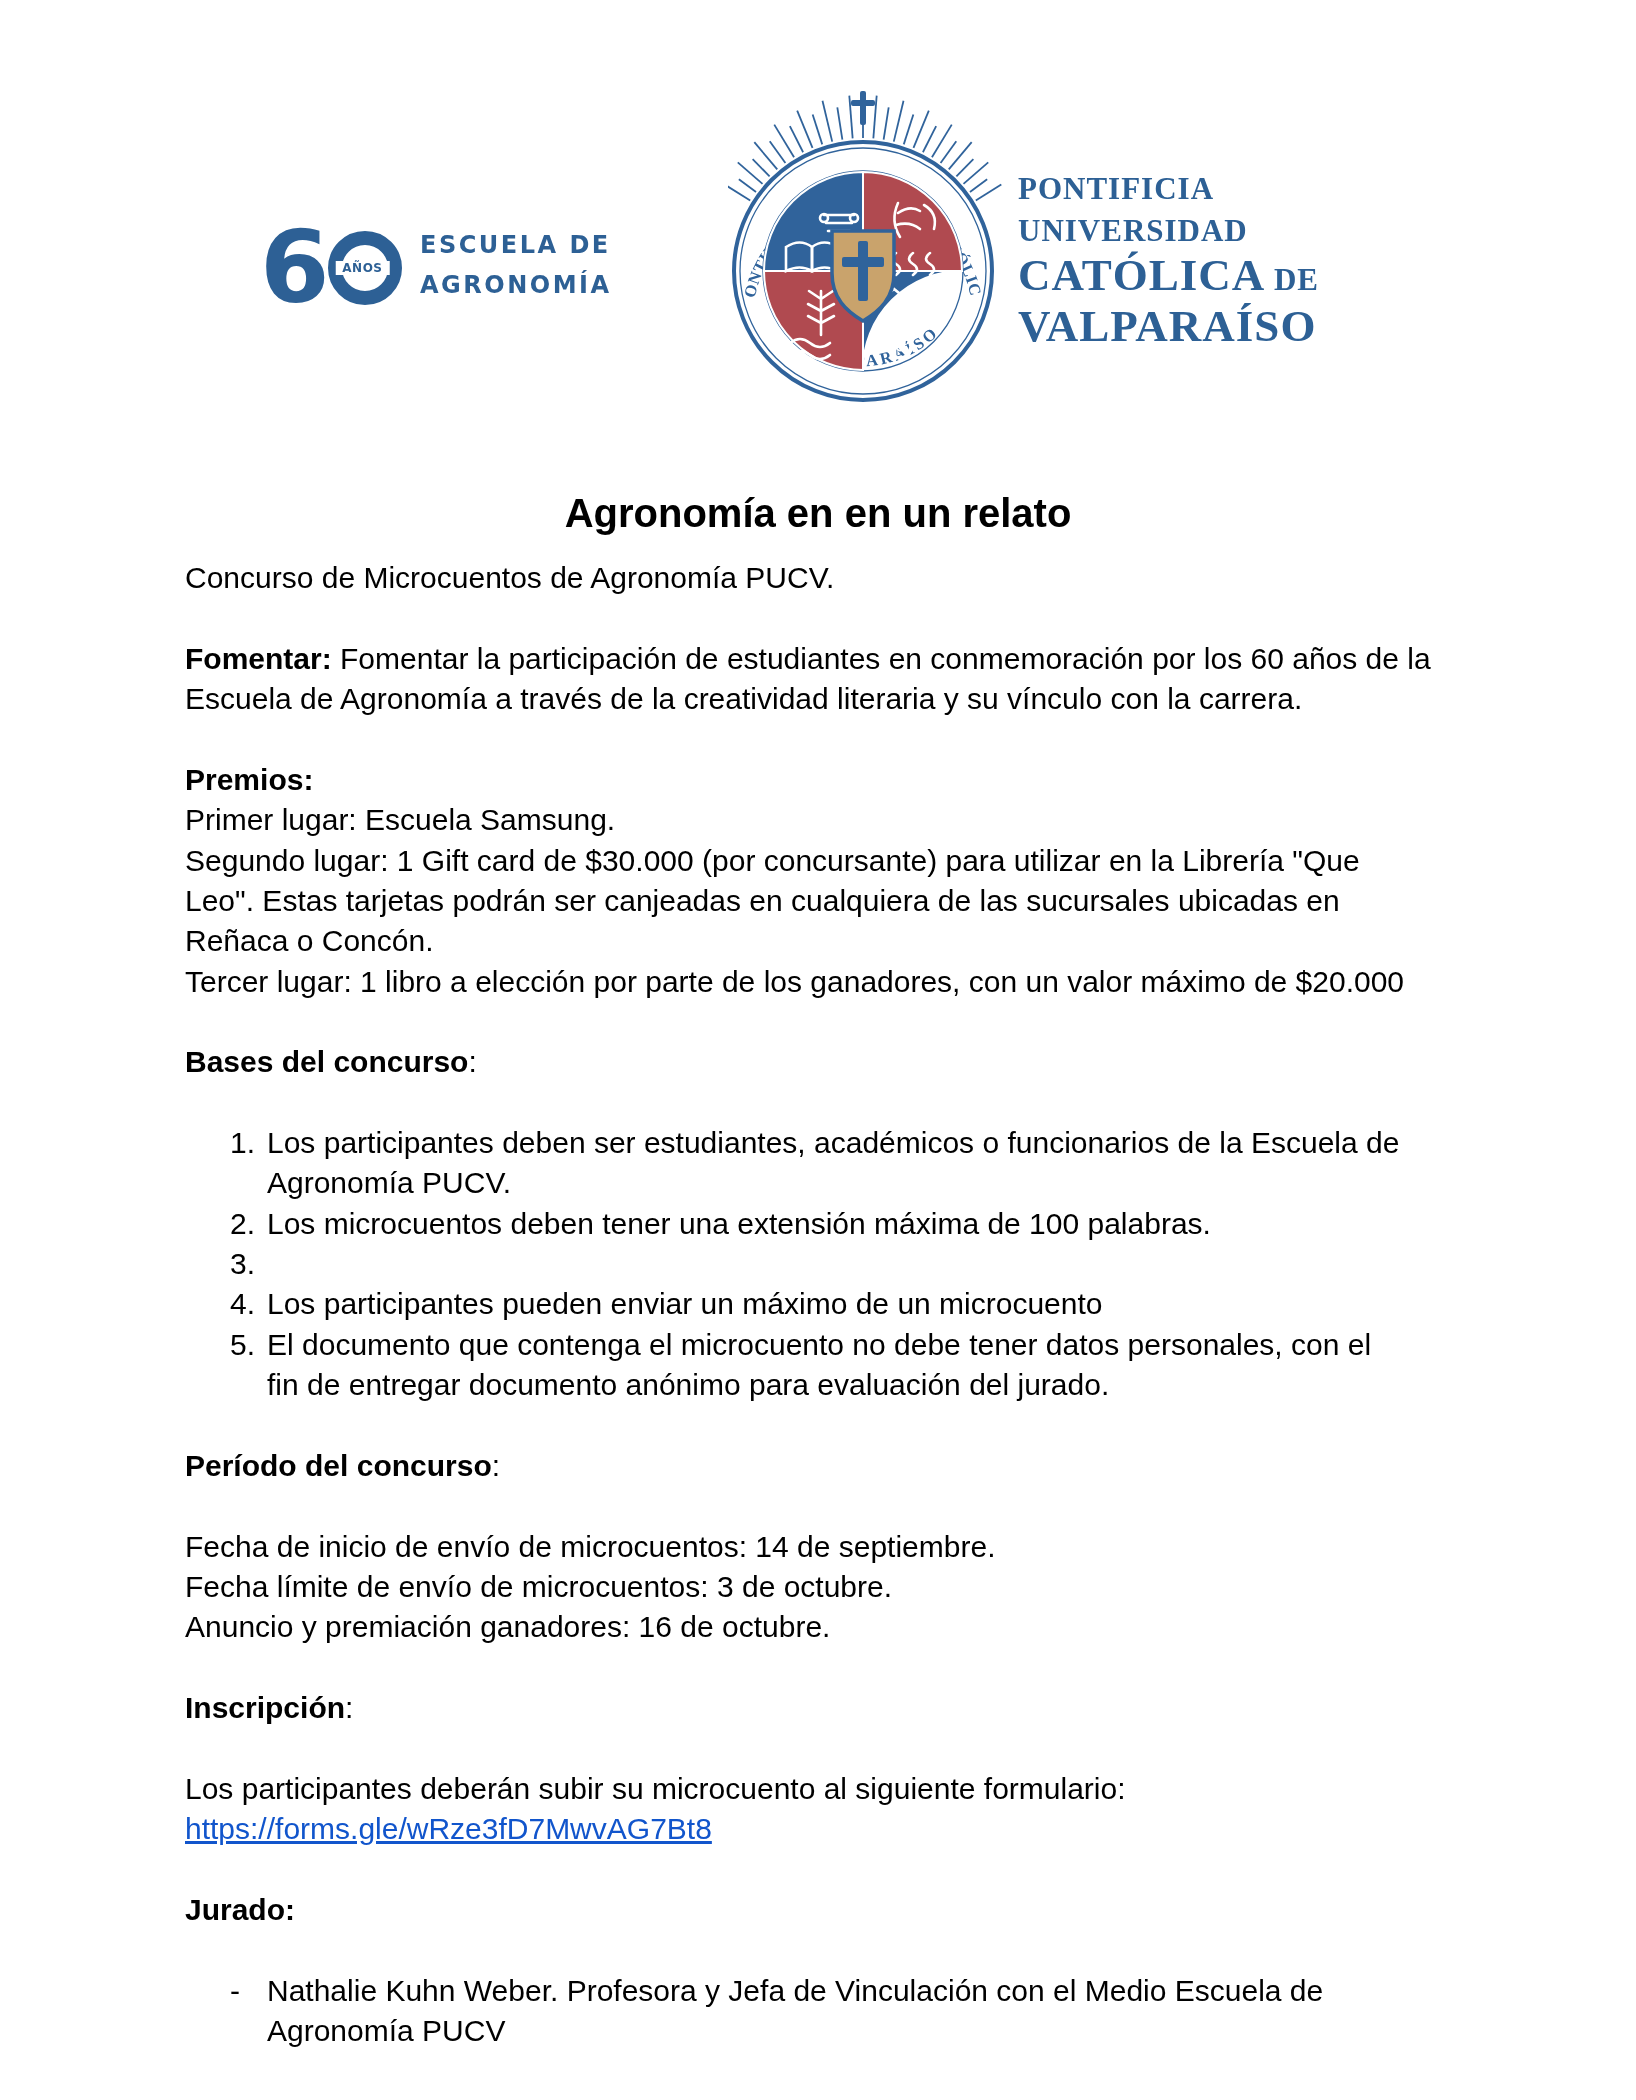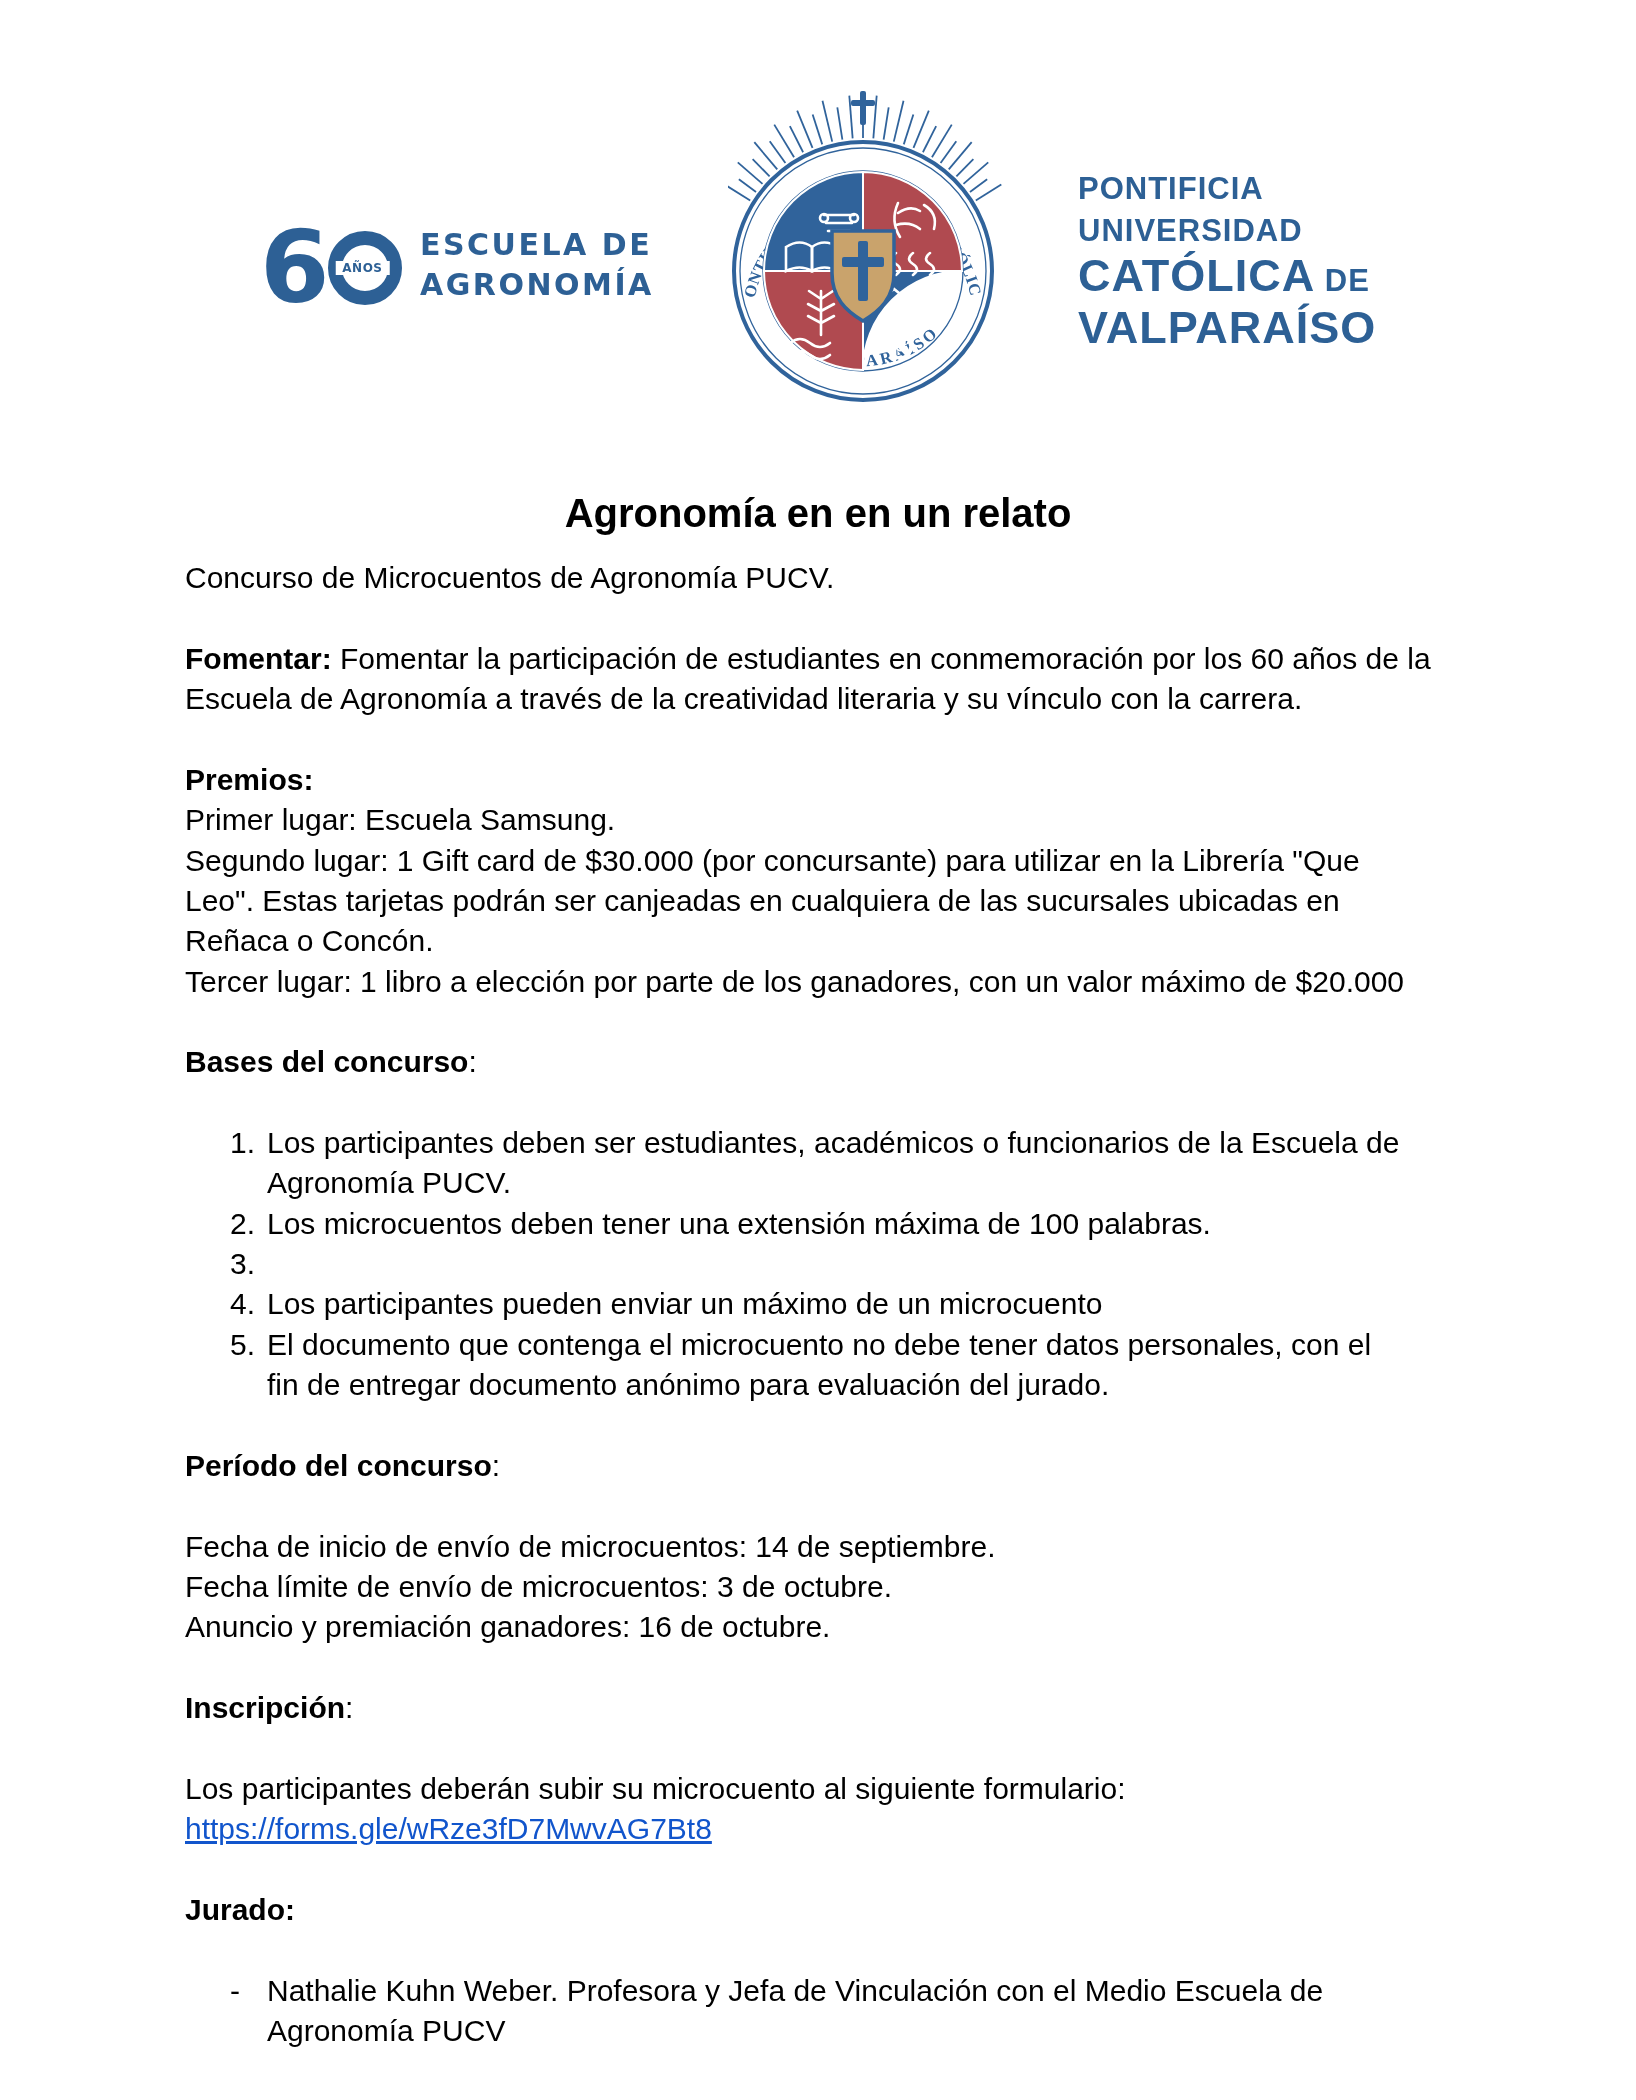--- a/index.html
+++ b/index.html
@@ -12,23 +12,23 @@
     overflow:hidden;
     margin:0 auto;
   }
   
   .logo60{position:absolute;left:260px;top:230px;display:flex;align-items:center;color:var(--brand);}
   .logo60 .digit{font-family:"DejaVu Sans",sans-serif;font-weight:700;font-size:100px;line-height:76px;letter-spacing:-4px;}
   .logo60 .ring{position:relative;width:46px;height:46px;border:14px solid var(--brand);border-radius:50%;margin-left:2px;}
   .logo60 .anos{position:absolute;left:50%;top:50%;transform:translate(-54%,-50%);background:#fff;padding:0 7px;
     font-size:12px;font-weight:700;letter-spacing:0.5px;color:var(--brand);font-family:"DejaVu Sans",sans-serif;}
   .school{position:absolute;left:420px;top:225px;color:var(--brand);font-family:"DejaVu Sans",sans-serif;
-    font-weight:700;font-size:30px;line-height:40px;letter-spacing:2.5px;}
+    font-weight:700;font-size:24px;line-height:40px;letter-spacing:2.5px;}
   .crest{position:absolute;left:728px;top:85px;}
-  .wordmark{position:absolute;left:1078px;top:168px;color:var(--brand);font-family:Liberation Sans, sans-serif;font-weight:700;}
+  .wordmark{position:absolute;left:1018px;top:168px;color:var(--brand);font-family:Liberation Serif, serif;font-weight:700;}
   .wordmark .wm-s{font-size:31px;line-height:42px;letter-spacing:1px;}
   .wordmark .wm-l{font-size:45px;line-height:47px;letter-spacing:1px;}
   .wordmark .wm-de{font-size:31px;}
   
   .doc-title{position:absolute;left:0;top:462px;width:100%;text-align:center;
     font-size:40px;font-weight:700;line-height:48px;}
   
   .doc-body{position:absolute;left:185px;top:558px;right:120px;font-size:30px;}
   .ln{position:relative;height:40.37px;line-height:40.37px;white-space:nowrap;}
   .ln.li{padding-left:82px;}

